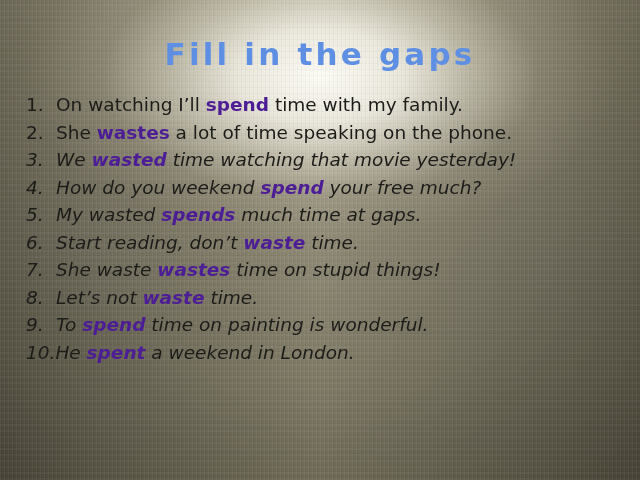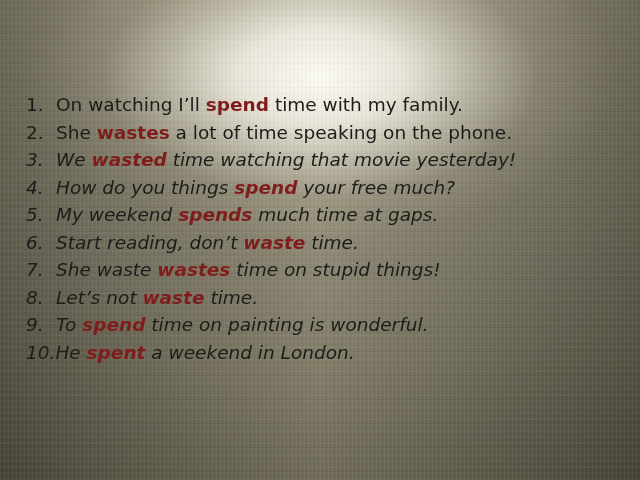--- a/index.html
+++ b/index.html
@@ -149,58 +149,59 @@
 
   
   .gap-item.tight .num {
     min-width: 0;
     padding-right: 0;
     text-align: center;
   }
 
   .kw {
     font-weight: bold;
-    color: #7f1d1d;
+    color: #4c1d95;
   }
 
   .gap-item.italic .kw {
   }
 </style>
 </head>
 <body>
 
 <div class="slide">
 
   <div class="bg-light"></div>
   <div class="bg-texture"></div>
   <div class="bg-vignette"></div>
 
   <div class="content">
 
+    <div class="title">Fill in the gaps</div>
 
     <ol class="gap-list" id="exercise-list">
         <li class="gap-item">
           <span class="num">1.</span>
           <span class="text"><span>On watching I’ll </span><span class="kw">spend</span><span> time with my family.</span></span>
         </li>
         <li class="gap-item">
           <span class="num">2.</span>
           <span class="text"><span>She </span><span class="kw">wastes</span><span> a lot of time speaking on the phone.</span></span>
         </li>
         <li class="gap-item italic">
           <span class="num">3.</span>
           <span class="text"><span>We </span><span class="kw">wasted</span><span> time watching that movie yesterday!</span></span>
         </li>
         <li class="gap-item italic">
           <span class="num">4.</span>
-          <span class="text"><span>How do you things </span><span class="kw">spend</span><span> your free much?</span></span>
+          <span class="text"><span>How do you weekend </span><span class="kw">spend</span><span> your free much?</span></span>
         </li>
         <li class="gap-item italic">
           <span class="num">5.</span>
-          <span class="text"><span>My weekend </span><span class="kw">spends</span><span> much time at gaps.</span></span>
+          <span class="text"><span>My wasted </span><span class="kw">spends</span><span> much time at gaps.</span></span>
         </li>
         <li class="gap-item italic">
           <span class="num">6.</span>
           <span class="text"><span>Start reading, don’t </span><span class="kw">waste</span><span> time.</span></span>
         </li>
         <li class="gap-item italic">
           <span class="num">7.</span>
           <span class="text"><span>She waste </span><span class="kw">wastes</span><span> time on stupid things!</span></span>
         </li>
         <li class="gap-item italic">

